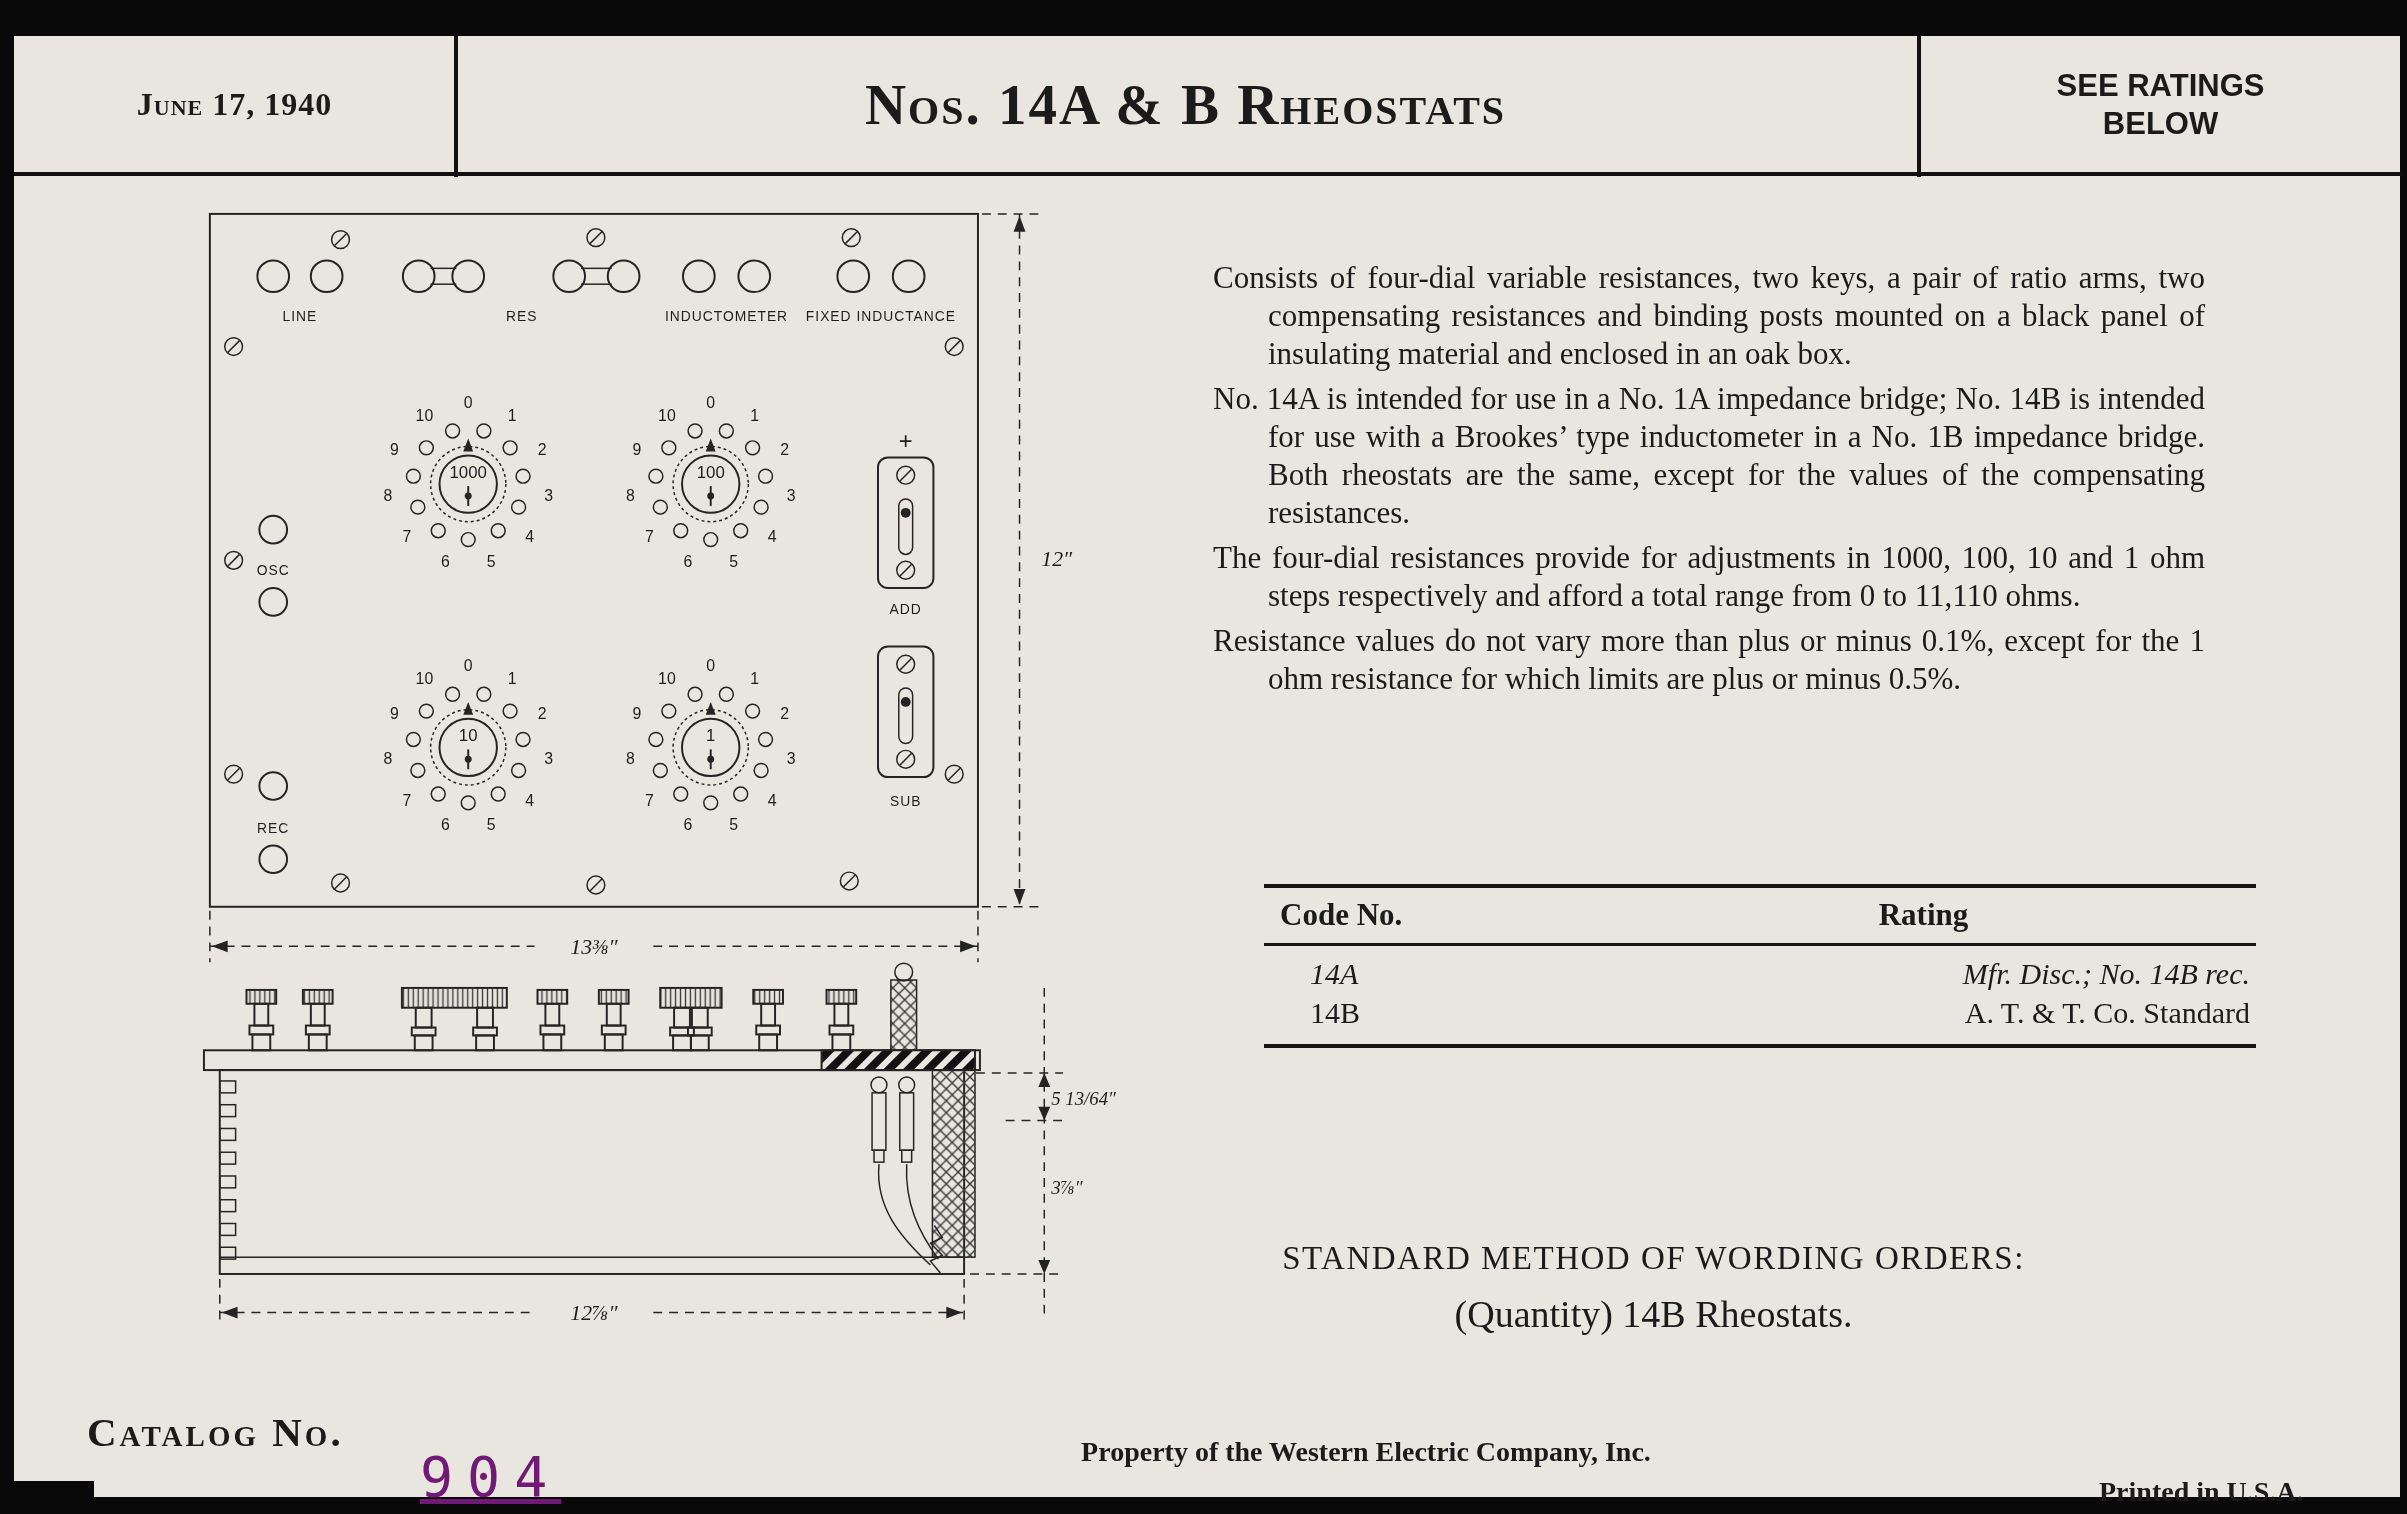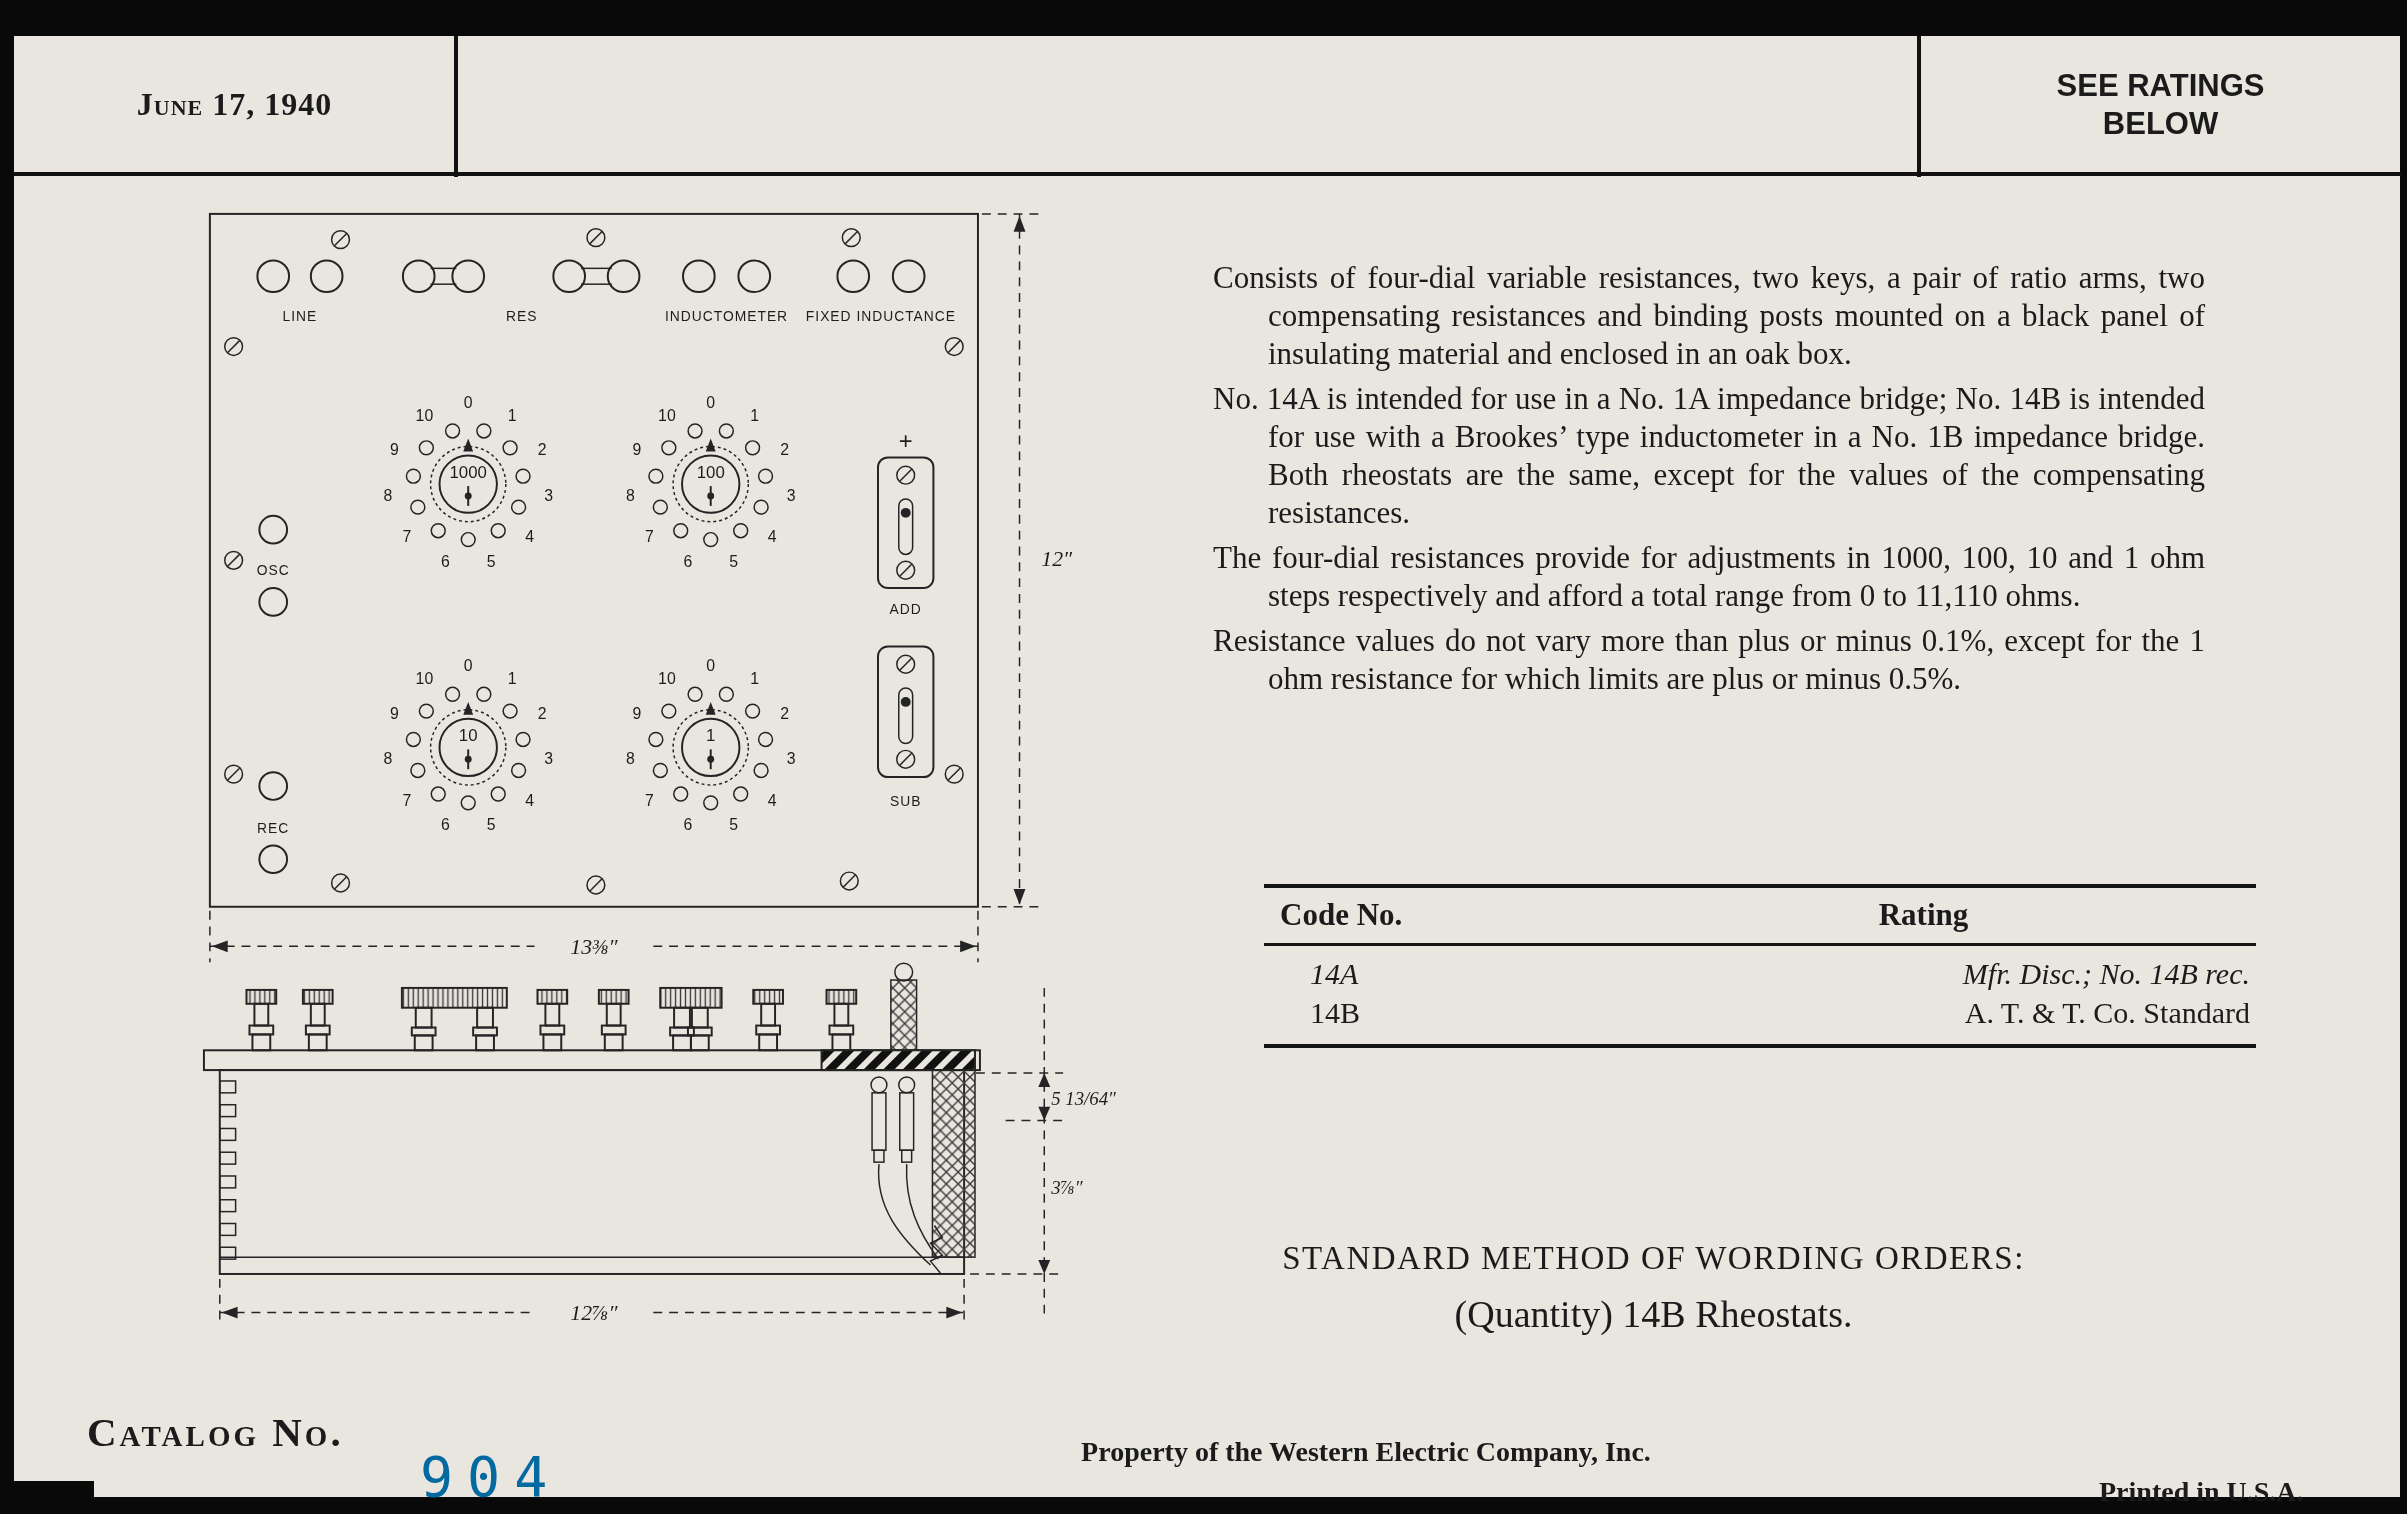--- a/index.html
+++ b/index.html
@@ -47,21 +47,21 @@
 
   
   .orders { position:absolute; left:1129px; top:1240px; width:1049px; text-align:center; }
   .orders .l1 { font-size:33px; letter-spacing:1.5px; }
   .orders .l2 { font-size:38px; margin-top:15px; }
 
   
   .catalog-label { position:absolute; left:87px; top:1408px; font-size:41px; font-weight:bold;
                    font-variant:small-caps; letter-spacing:3px; }
   .catalog-num { position:absolute; left:420px; top:1445px; font-family:"DejaVu Sans Mono", monospace;
-                 font-size:55px; letter-spacing:14px; color:#0369a1; }
+                 font-size:55px; letter-spacing:14px; color:#701a75;text-decoration:underline; }
   .property { position:absolute; left:990px; top:1436px; width:752px; text-align:center;
               font-size:28px; font-weight:bold; }
   .printed  { position:absolute; left:2099px; top:1436px; width:297px; text-align:left;
               font-size:28px; font-weight:bold;margin-top:40px; }
 
   
   #drawing { position:absolute; left:198px; top:198px; }
   #drawing .ln   { stroke:#242424; stroke-width:2; fill:none; }
   #drawing .thin { stroke-width:1.5; }
   #drawing .dash { stroke-dasharray:9 7; }
@@ -77,20 +77,23 @@
 
 <div class="page">
 
   <div class="bar top"></div>
   <div class="bar left"></div>
   <div class="bar bottom"></div>
   <div class="bar right"></div>
   <div class="bar notch"></div>
 
   <div class="hdr-cell hdr-date">June 17, 1940</div>
+  <div class="hdr-cell hdr-title">
+    <h1>Nos. 14A &amp; B Rheostats</h1>
+  </div>
   <div class="hdr-cell hdr-note">
     <div class="inner">SEE RATINGS BELOW</div>
   </div>
   <div class="hdr-div d1"></div>
   <div class="hdr-div d2"></div>
   <div class="hdr-rule"></div>
 
   <svg id="drawing" width="970" height="1178" viewBox="0 0 980 1190">
     <defs>
       <pattern id="hatch" width="14" height="14" patternUnits="userSpaceOnUse" patternTransform="rotate(45)">

